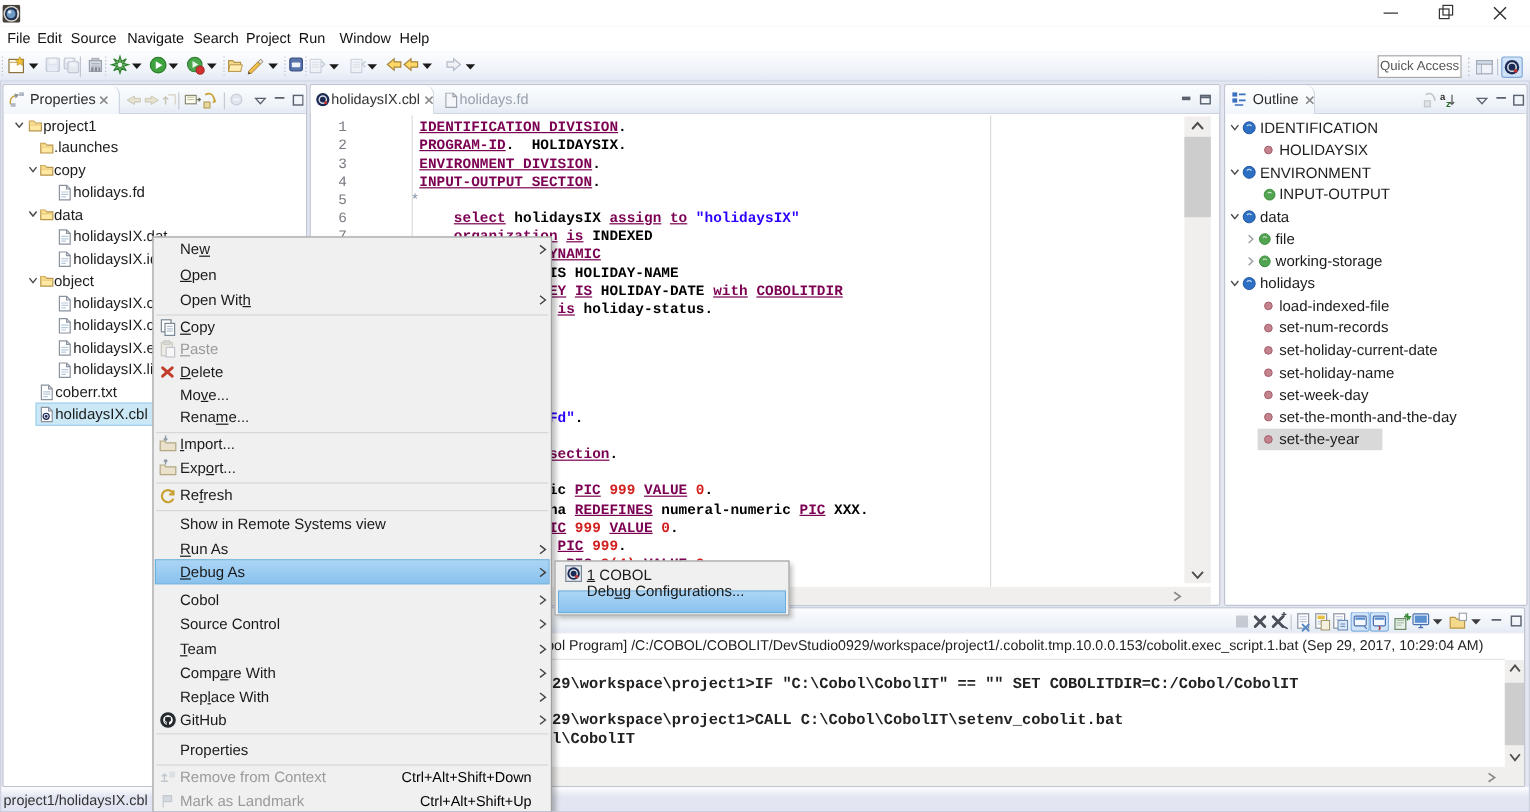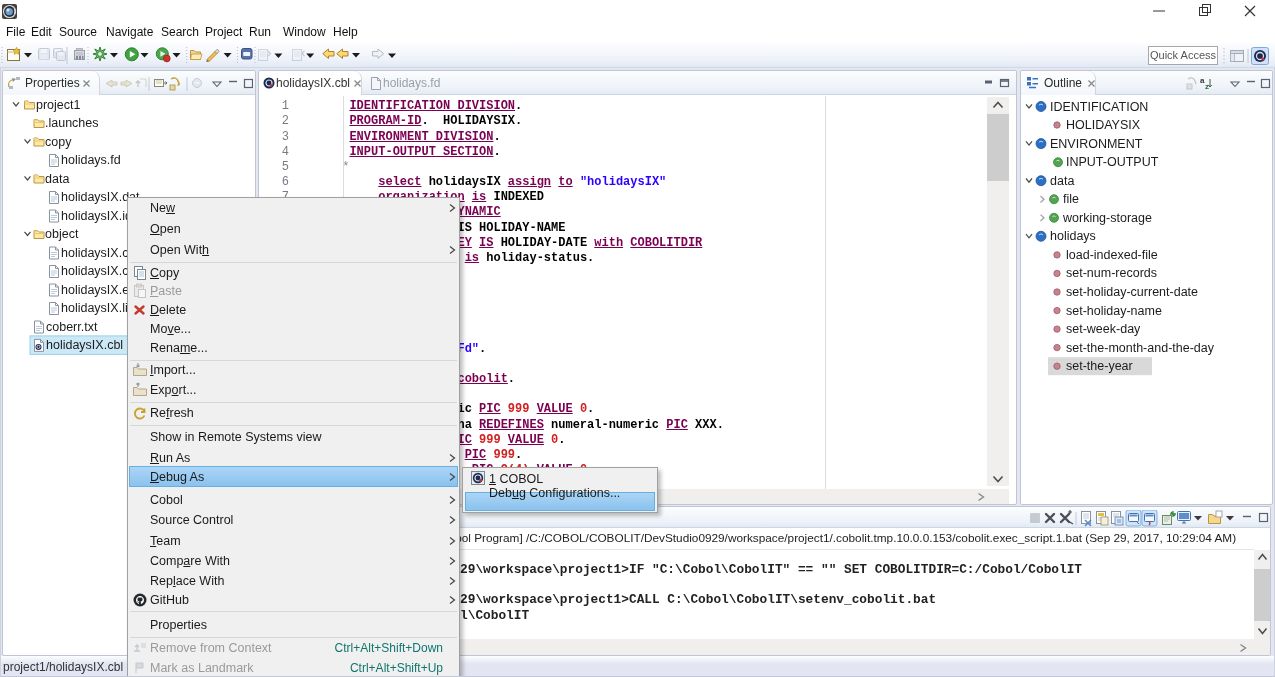--- a/index.html
+++ b/index.html
@@ -39,21 +39,21 @@
 .sbthumb { position:absolute; background:#cdcdcd; }
 
 #constext { font-family:"Liberation Mono", monospace; font-size:12.8px; font-weight:bold;
   color:#222; line-height:15.2px; white-space:pre; }
 
 #ctxmenu { left:127px; top:197px; width:333px; height:480px; background:#f0f0f0;
   border:1px solid #a0a0a0; box-shadow:3px 3px 4px rgba(0,0,0,0.25); }
 .mi { position:absolute; left:22px; font-size:12.5px; color:#1a1a1a; white-space:pre; }
 .mi.gray { color:#9a9a9a; }
 .msep { position:absolute; left:2px; right:2px; height:1px; background:#d7d7d7; }
-.macc { position:absolute; font-size:12px; color:#0f766e;text-align:right; }
+.macc { position:absolute; font-size:12px; color:#000000;text-align:right; }
 .micon { position:absolute; left:4px; width:16px; height:16px; }
 #submenu { left:462px; top:467px; width:196px; height:46px; background:#f0f0f0;
   border:1px solid #a0a0a0; box-shadow:3px 3px 4px rgba(0,0,0,0.25); }
 .hilite { background:linear-gradient(#abd5f6,#8ac2ee); border:1px solid #68aede; border-radius:0; }
 
 #statusbar { left:0; top:656px; width:1275px; height:21px; background:linear-gradient(#fdfeff,#e3e6f2 8px); }
 u { text-decoration:underline; }
 svg { display:block; }
 </style>
 </head>
@@ -398,21 +398,21 @@
            <span class="kw">record</span> <span class="kw">key</span> IS HOLIDAY-NAME
     <span class="kw">ALTERNATE</span> <span class="kw">RECORD</span> <span class="kw">KEY</span> <span class="kw">IS</span> HOLIDAY-DATE <span class="kw">with</span> <span class="kw">COBOLITDIR</span>
            <span class="kw">file</span> <span class="kw">status</span> <span class="kw">is</span> holiday-status.
 
        <span class="kw">DATA DIVISION</span>.
        <span class="kw">FILE SECTION</span>.
 
        <span class="kw">FD</span> holidaysIX.
         <span class="kw">copy</span> <span class="str">"holidaysFd"</span>.
 
-      working-storage <span class="kw">cobolit</span>.
+      working-storage <span class="kw">section</span>.
 
      77  numeral-numeric <span class="kw">PIC</span> <span class="num">999</span> <span class="kw">VALUE</span> <span class="num">0</span>.
        77  numeral-alpha <span class="kw">REDEFINES</span> numeral-numeric <span class="kw">PIC</span> XXX.
      77  num-records <span class="kw">PIC</span> <span class="num">999</span> <span class="kw">VALUE</span> <span class="num">0</span>.
      77  num-weekday   <span class="kw">PIC</span> <span class="num">999</span>.
      77  num-the-year   <span class="kw">PIC</span> <span class="num">9(4)</span> <span class="kw">VALUE</span> <span class="num">0</span>.</pre>
 <div class="sbtrack abs" style="left:728px;top:1px;width:22px;height:389px"></div>
 <svg class="abs" style="left:733px;top:5px" width="12" height="8" viewBox="0 0 12 8">
         <path d="M1.5 6.5 L6 1.5 L10.5 6.5" fill="none" stroke="#4d4d4d" stroke-width="1.6"></path>
       </svg>

